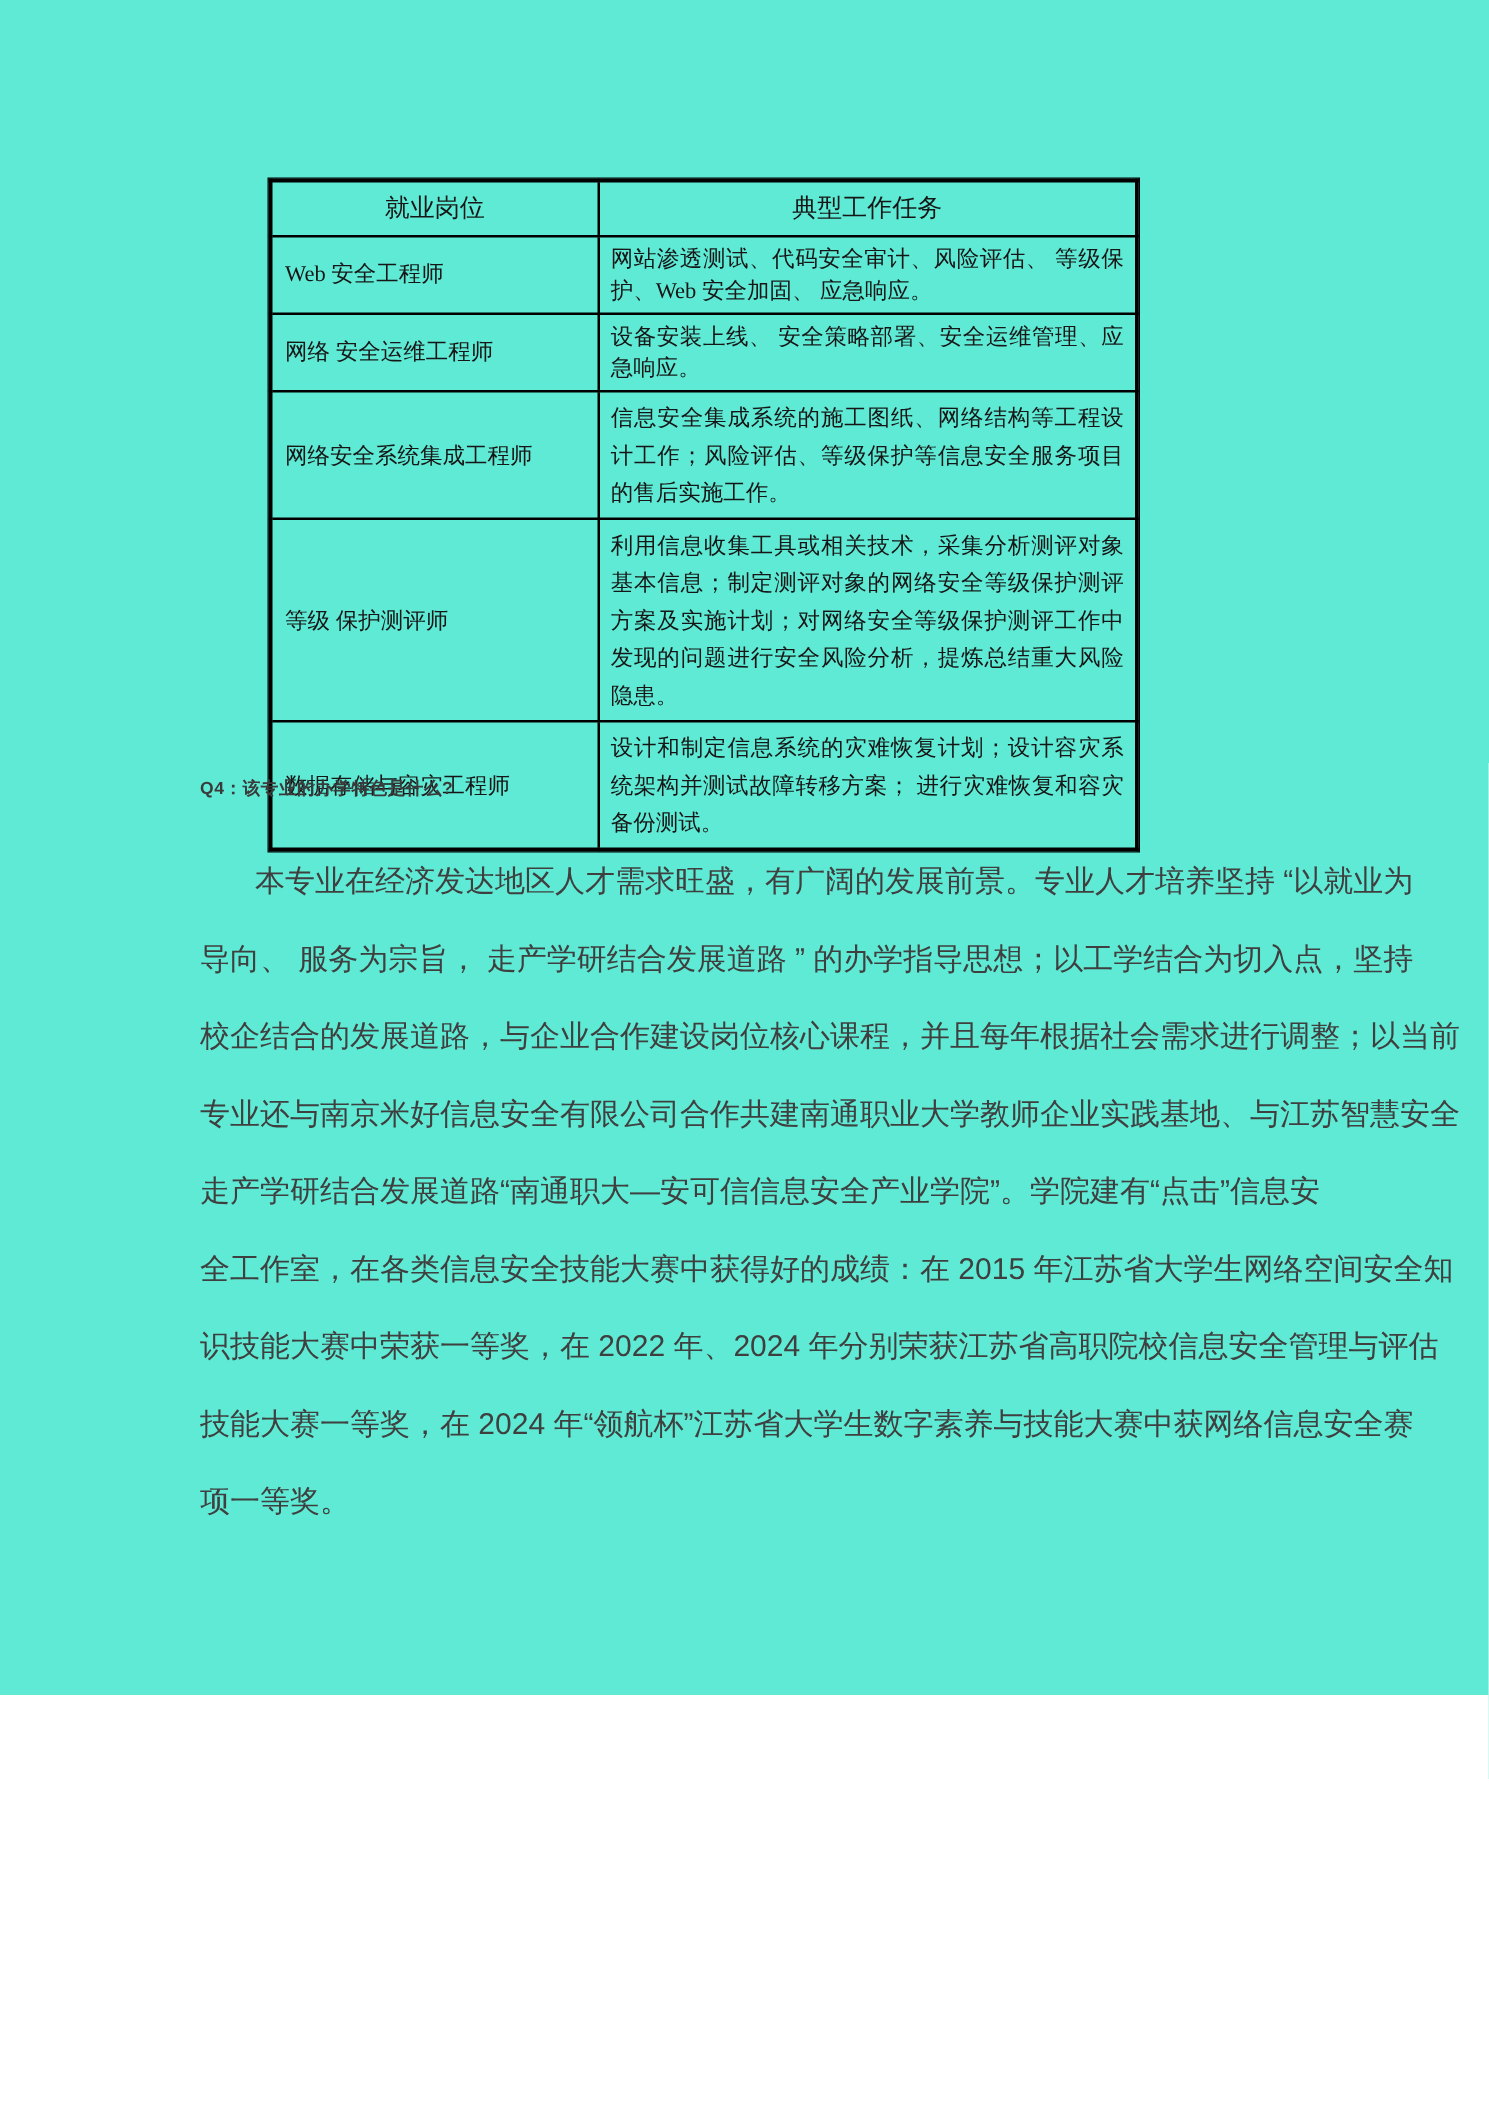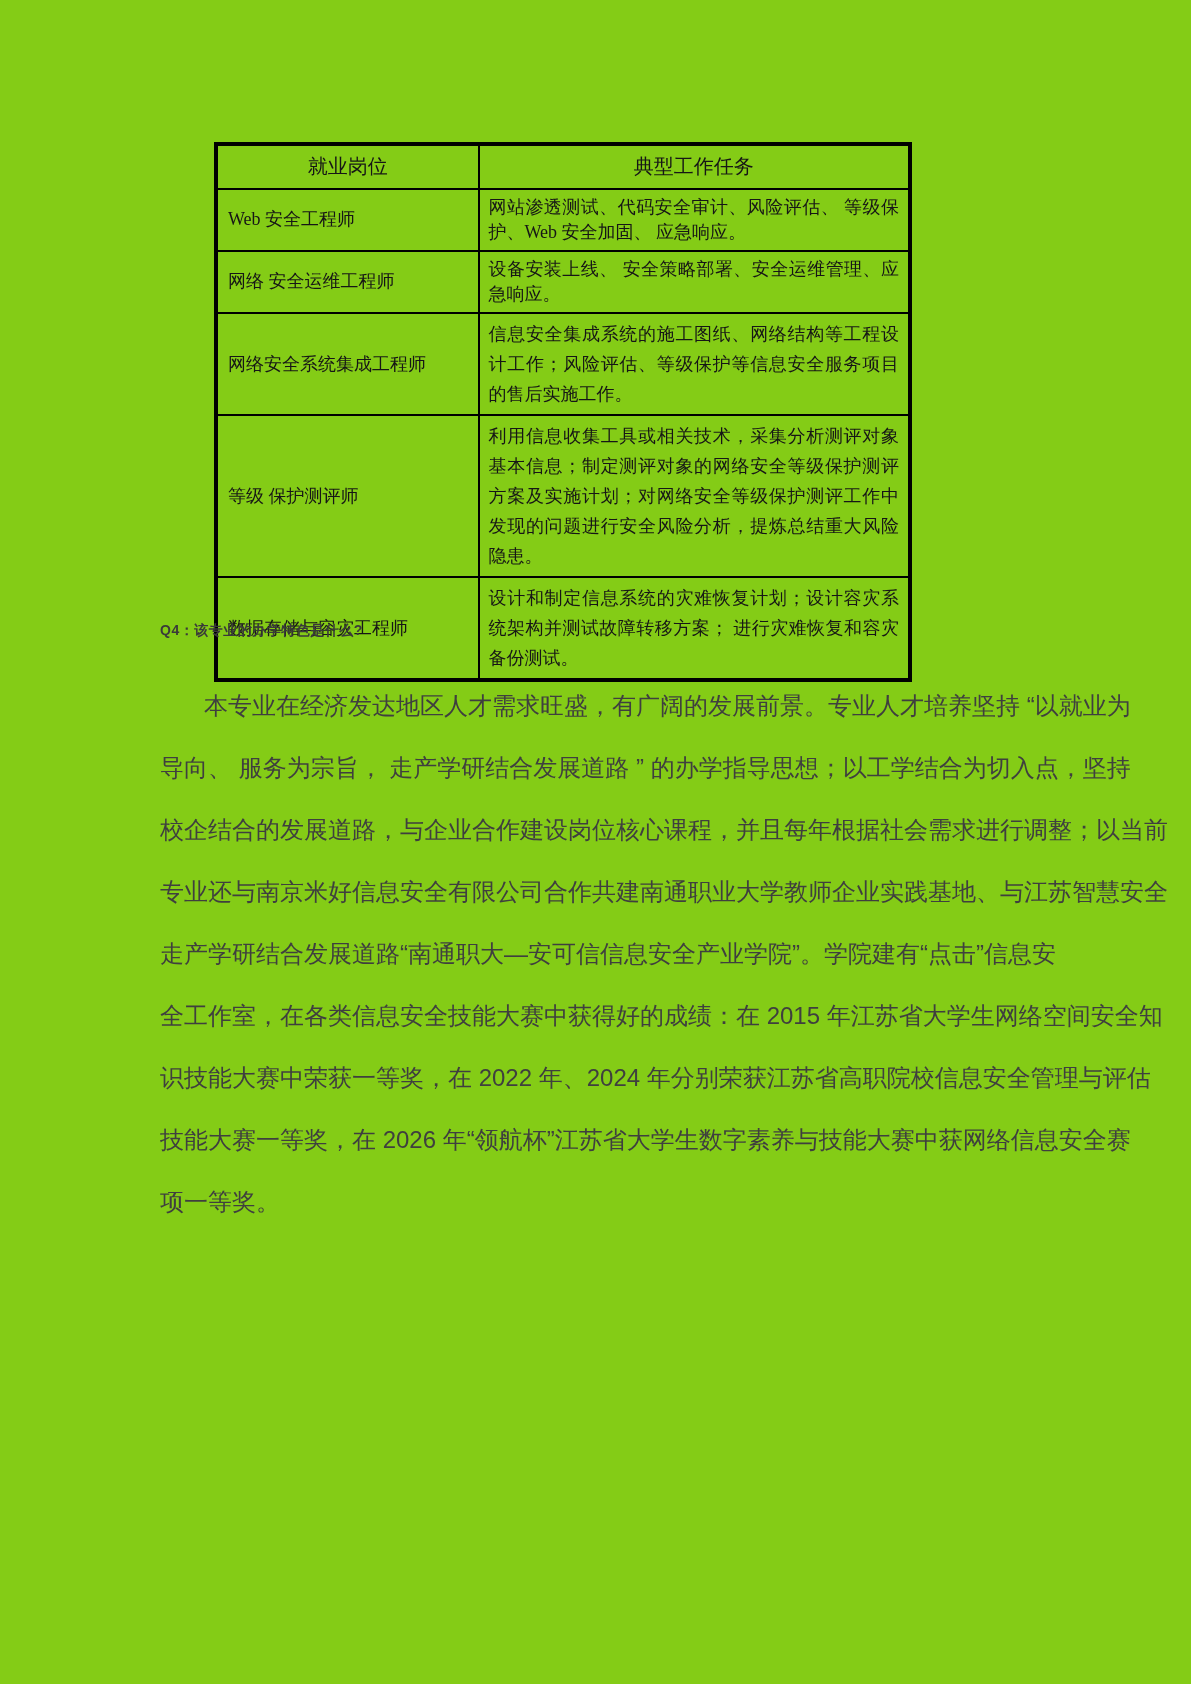--- a/index.html
+++ b/index.html
@@ -1,21 +1,21 @@
 <!DOCTYPE html>
 <html><head>
 <meta charset="utf-8">
 <style>
   * { margin: 0; padding: 0; box-sizing: border-box; }
   html, body { background: #ffffff; }
   .page {
     position: relative;
     width: 1191px;
-    height: 1684px;
-    background: #84cc16;
+    height: 1356px;
+    background: #5eead4;
     overflow: hidden;
     font-family: "Liberation Sans", "DejaVu Sans", sans-serif;
     padding-left: 20px;
   }
 
   
   table.jobs {
     position: absolute;
     left: 215px;
     top: 143px;
@@ -121,17 +121,17 @@
   <div class="q4-heading">Q4：该专业的办学特色是什么?</div>
 
   <div class="para">
     <div class="para-line first">本专业在经济发达地区人才需求旺盛，有广阔的发展前景。专业人才培养坚持 “以就业为</div>
     <div class="para-line">导向、 服务为宗旨， 走产学研结合发展道路 ” 的办学指导思想；以工学结合为切入点，坚持</div>
     <div class="para-line">校企结合的发展道路，与企业合作建设岗位核心课程，并且每年根据社会需求进行调整；以当前</div>
     <div class="para-line">专业还与南京米好信息安全有限公司合作共建南通职业大学教师企业实践基地、与江苏智慧安全</div>
     <div class="para-line">走产学研结合发展道路“南通职大—安可信信息安全产业学院”。学院建有“点击”信息安</div>
     <div class="para-line">全工作室，在各类信息安全技能大赛中获得好的成绩：在 2015 年江苏省大学生网络空间安全知</div>
     <div class="para-line">识技能大赛中荣获一等奖，在 2022 年、2024 年分别荣获江苏省高职院校信息安全管理与评估</div>
-    <div class="para-line">技能大赛一等奖，在 2026 年“领航杯”江苏省大学生数字素养与技能大赛中获网络信息安全赛</div>
+    <div class="para-line">技能大赛一等奖，在 2024 年“领航杯”江苏省大学生数字素养与技能大赛中获网络信息安全赛</div>
     <div class="para-line last">项一等奖。</div>
   </div>
 
 </div>
 
 </body></html>

